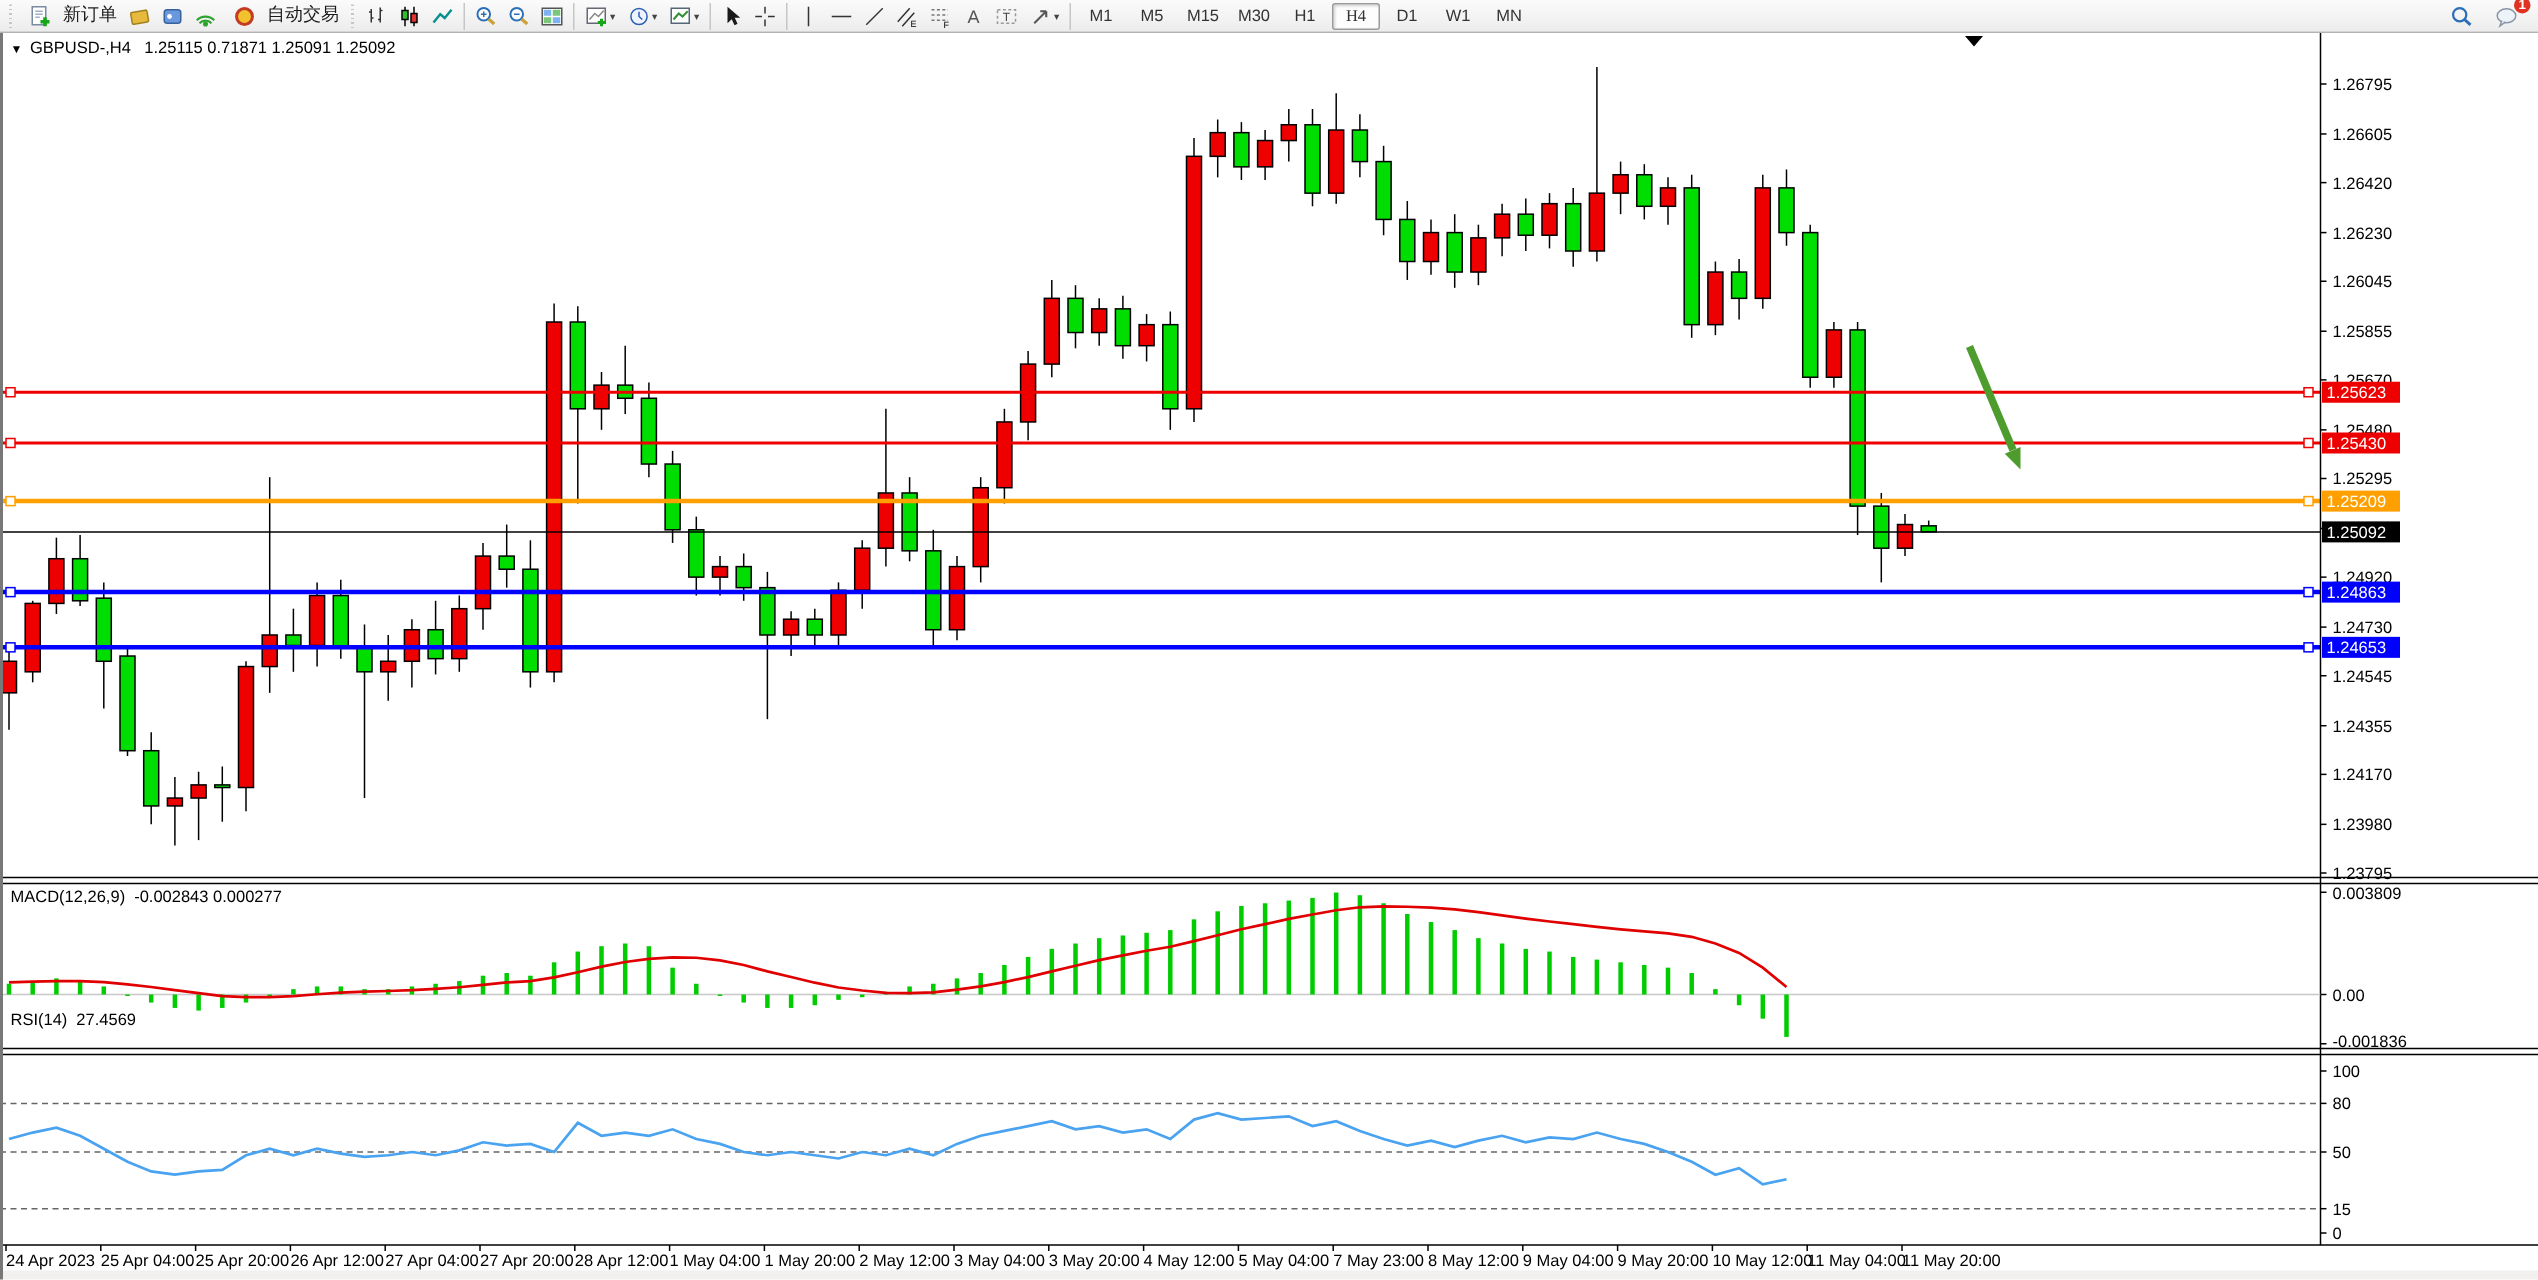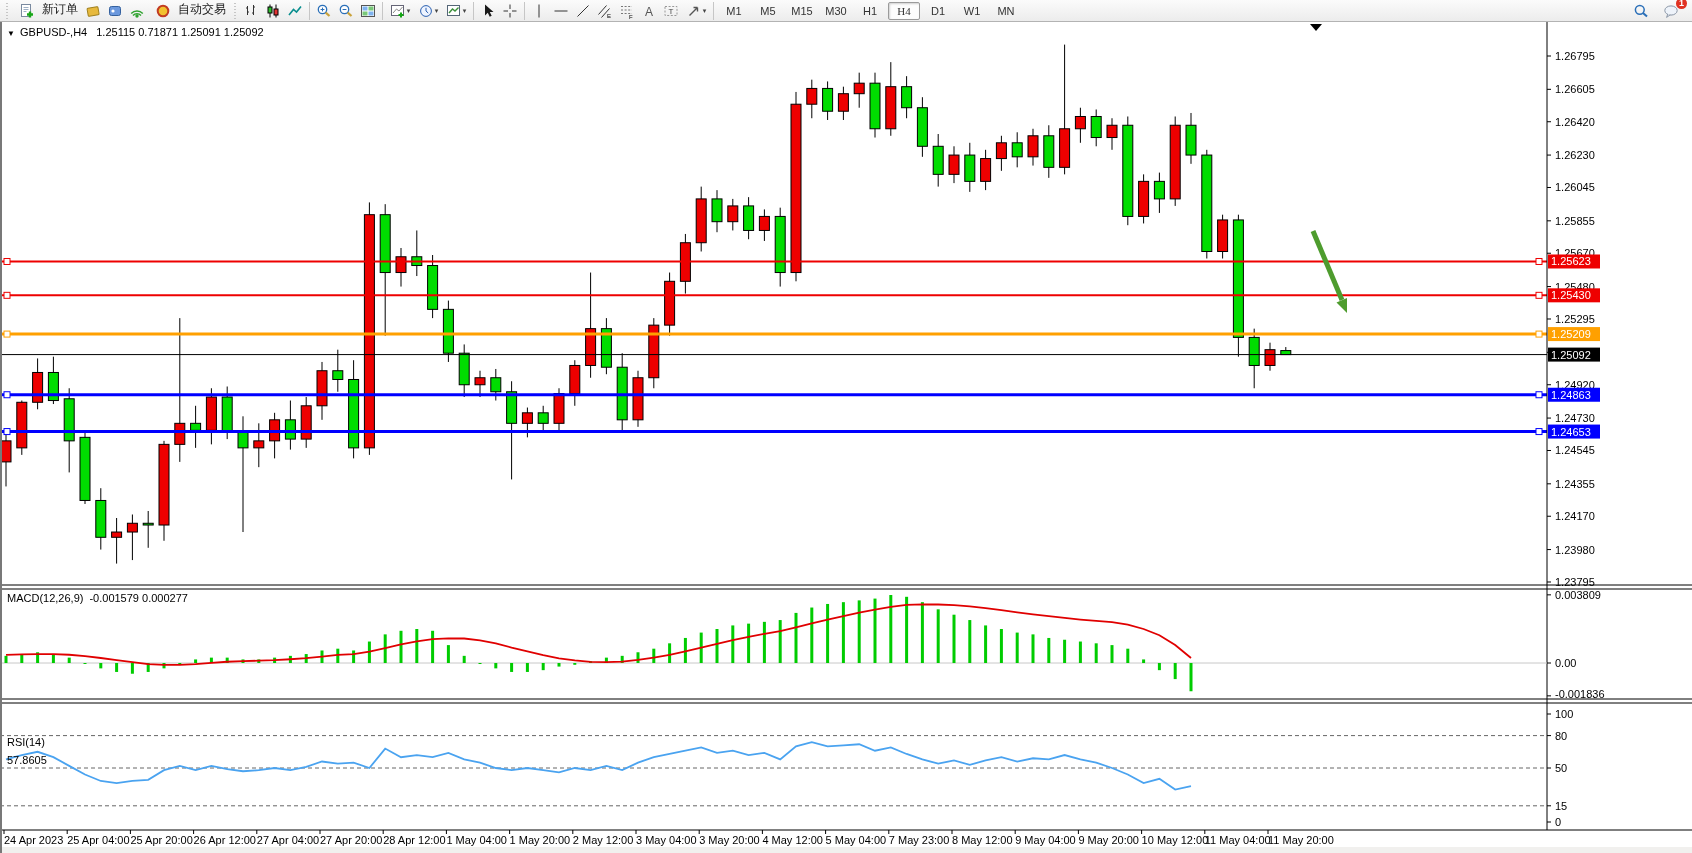--- a/index.html
+++ b/index.html
@@ -30,21 +30,21 @@
   .right-icons{display:flex;align-items:center;margin-right:10px;gap:8px;}
   .badge{position:absolute;top:-3px;right:-5px;background:#e03222;color:#fff;
     border-radius:8px;font-size:9px;line-height:11px;padding:0 3px;font-weight:bold;}
   
   #chart-svg{position:absolute;top:0;left:0;z-index:1;}
   .chart-title{position:absolute;top:26px;left:7px;z-index:5;font-size:11px;color:#000;
     display:flex;align-items:center;gap:9px;}
   .chart-title .tri{font-size:8px;margin-right:2px;color:#000;}
   .pane-title{position:absolute;left:7px;z-index:5;font-size:11px;color:#000;display:flex;gap:6px;}
   #macd-title{top:592px;}
-  #rsi-title{top:736px;flex-direction:column;}
+  #rsi-title{top:674px;}
   .win-left-border{position:absolute;top:22px;left:0;width:2px;height:831px;background:#787878;z-index:6;}
   .bottom-strip{position:absolute;top:847px;left:0;width:1692px;height:6px;background:#f1f0ee;z-index:4;}
 </style>
 </head>
 <body>
 
 <div class="toolbar">
   <span class="grip"></span>
 
   <span class="tbtn">
@@ -632,21 +632,21 @@
   </svg>
 
 <div class="chart-title">
   <span><span class="tri">▼</span>
   <span>GBPUSD-,H4</span></span>
   <span>1.25115 0.71871 1.25091 1.25092</span>
 </div>
 
 <div class="pane-title" id="macd-title">
   <span>MACD(12,26,9)</span>
-  <span>-0.001579 0.000277</span>
+  <span>-0.002843 0.000277</span>
 </div>
 <div class="pane-title" id="rsi-title">
   <span>RSI(14)</span>
-  <span>57.8605</span>
+  <span>27.4569</span>
 </div>
 
 <div class="win-left-border"></div>
 <div class="bottom-strip"></div>
 
 </body></html>

